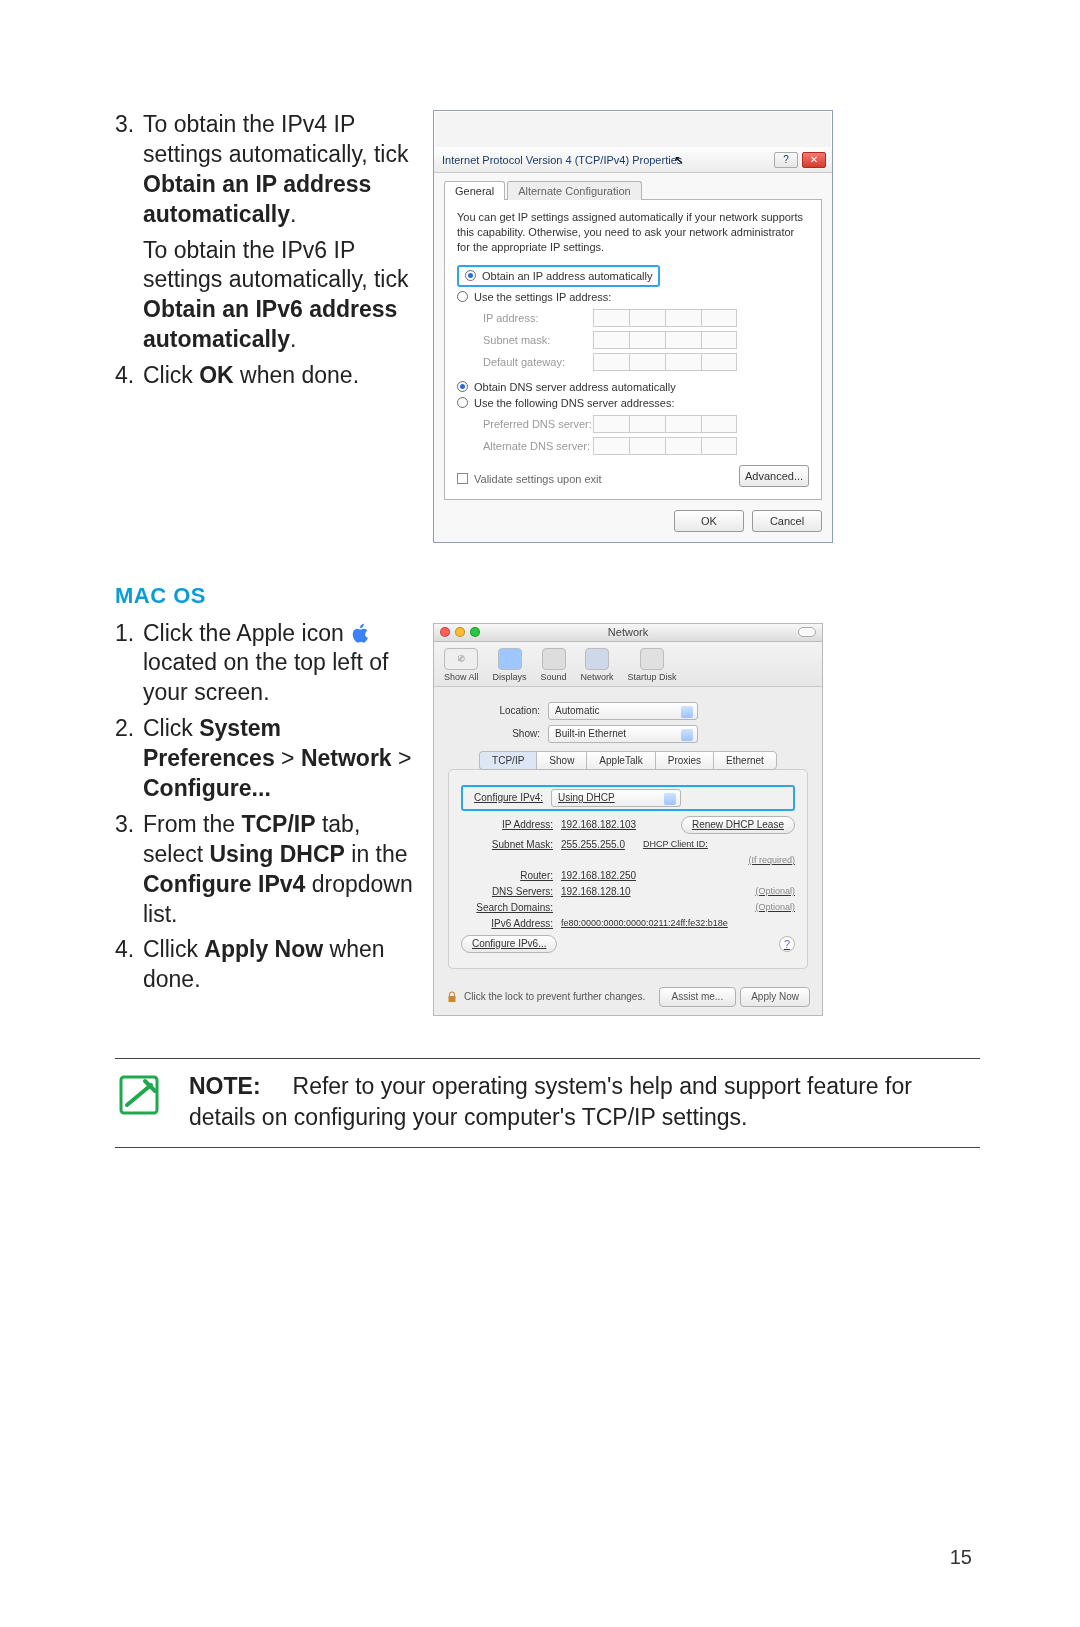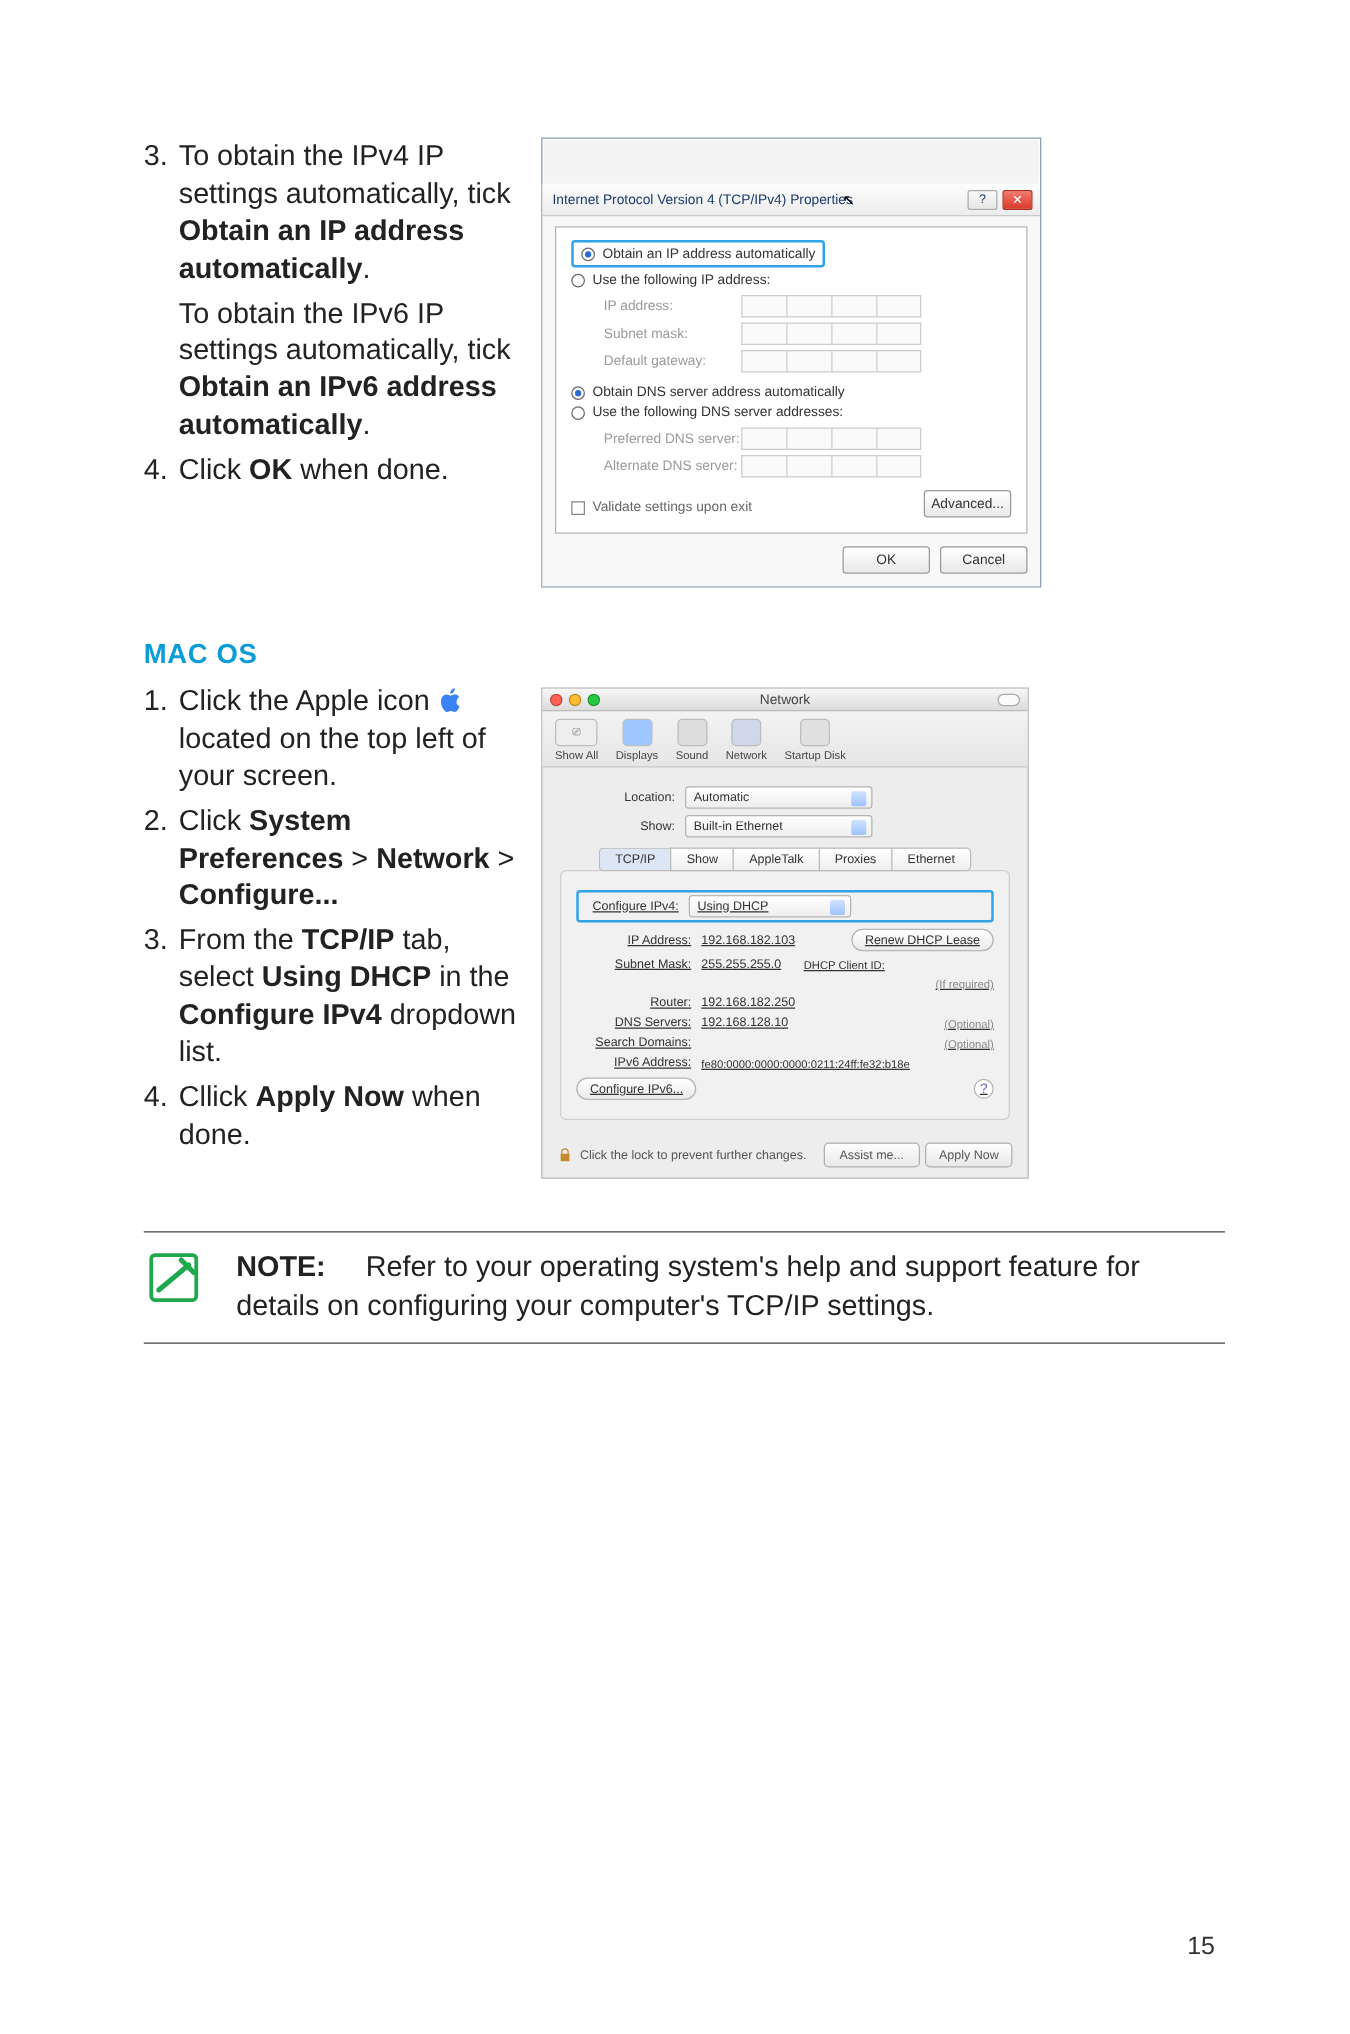--- a/index.html
+++ b/index.html
@@ -246,29 +246,34 @@
 
       <div class="win-dialog">
         <div class="win-title">
           <span>Internet Protocol Version 4 (TCP/IPv4) Properties</span>
           <span class="cursor">↖</span>
           <span class="spacer"></span>
           <span class="win-btn">?</span>
           <span class="win-btn close">✕</span>
         </div>
         <div class="win-body">
+          <div class="win-tabs">
+            <div class="win-tab">General</div>
+            <div class="win-tab inactive">Alternate Configuration</div>
+          </div>
           <div class="win-panel">
+            <div class="win-desc">You can get IP settings assigned automatically if your network supports this capability. Otherwise, you need to ask your network administrator for the appropriate IP settings.</div>
 
             <div class="hl-box">
               <span class="radio sel"></span>
               <span>Obtain an IP address automatically</span>
             </div>
             <div class="radio-row">
               <span class="radio"></span>
-              <span>Use the following IP address:</span>
+              <span>Use the settings IP address:</span>
             </div>
             <div class="field-grid">
               <div class="field-row">
                   <span class="lbl">IP address:</span>
                   <span class="ipbox">
                     <span class="seg"></span>
                     <span class="seg"></span>
                     <span class="seg"></span>
                     <span class="seg"></span>
                   </span>

